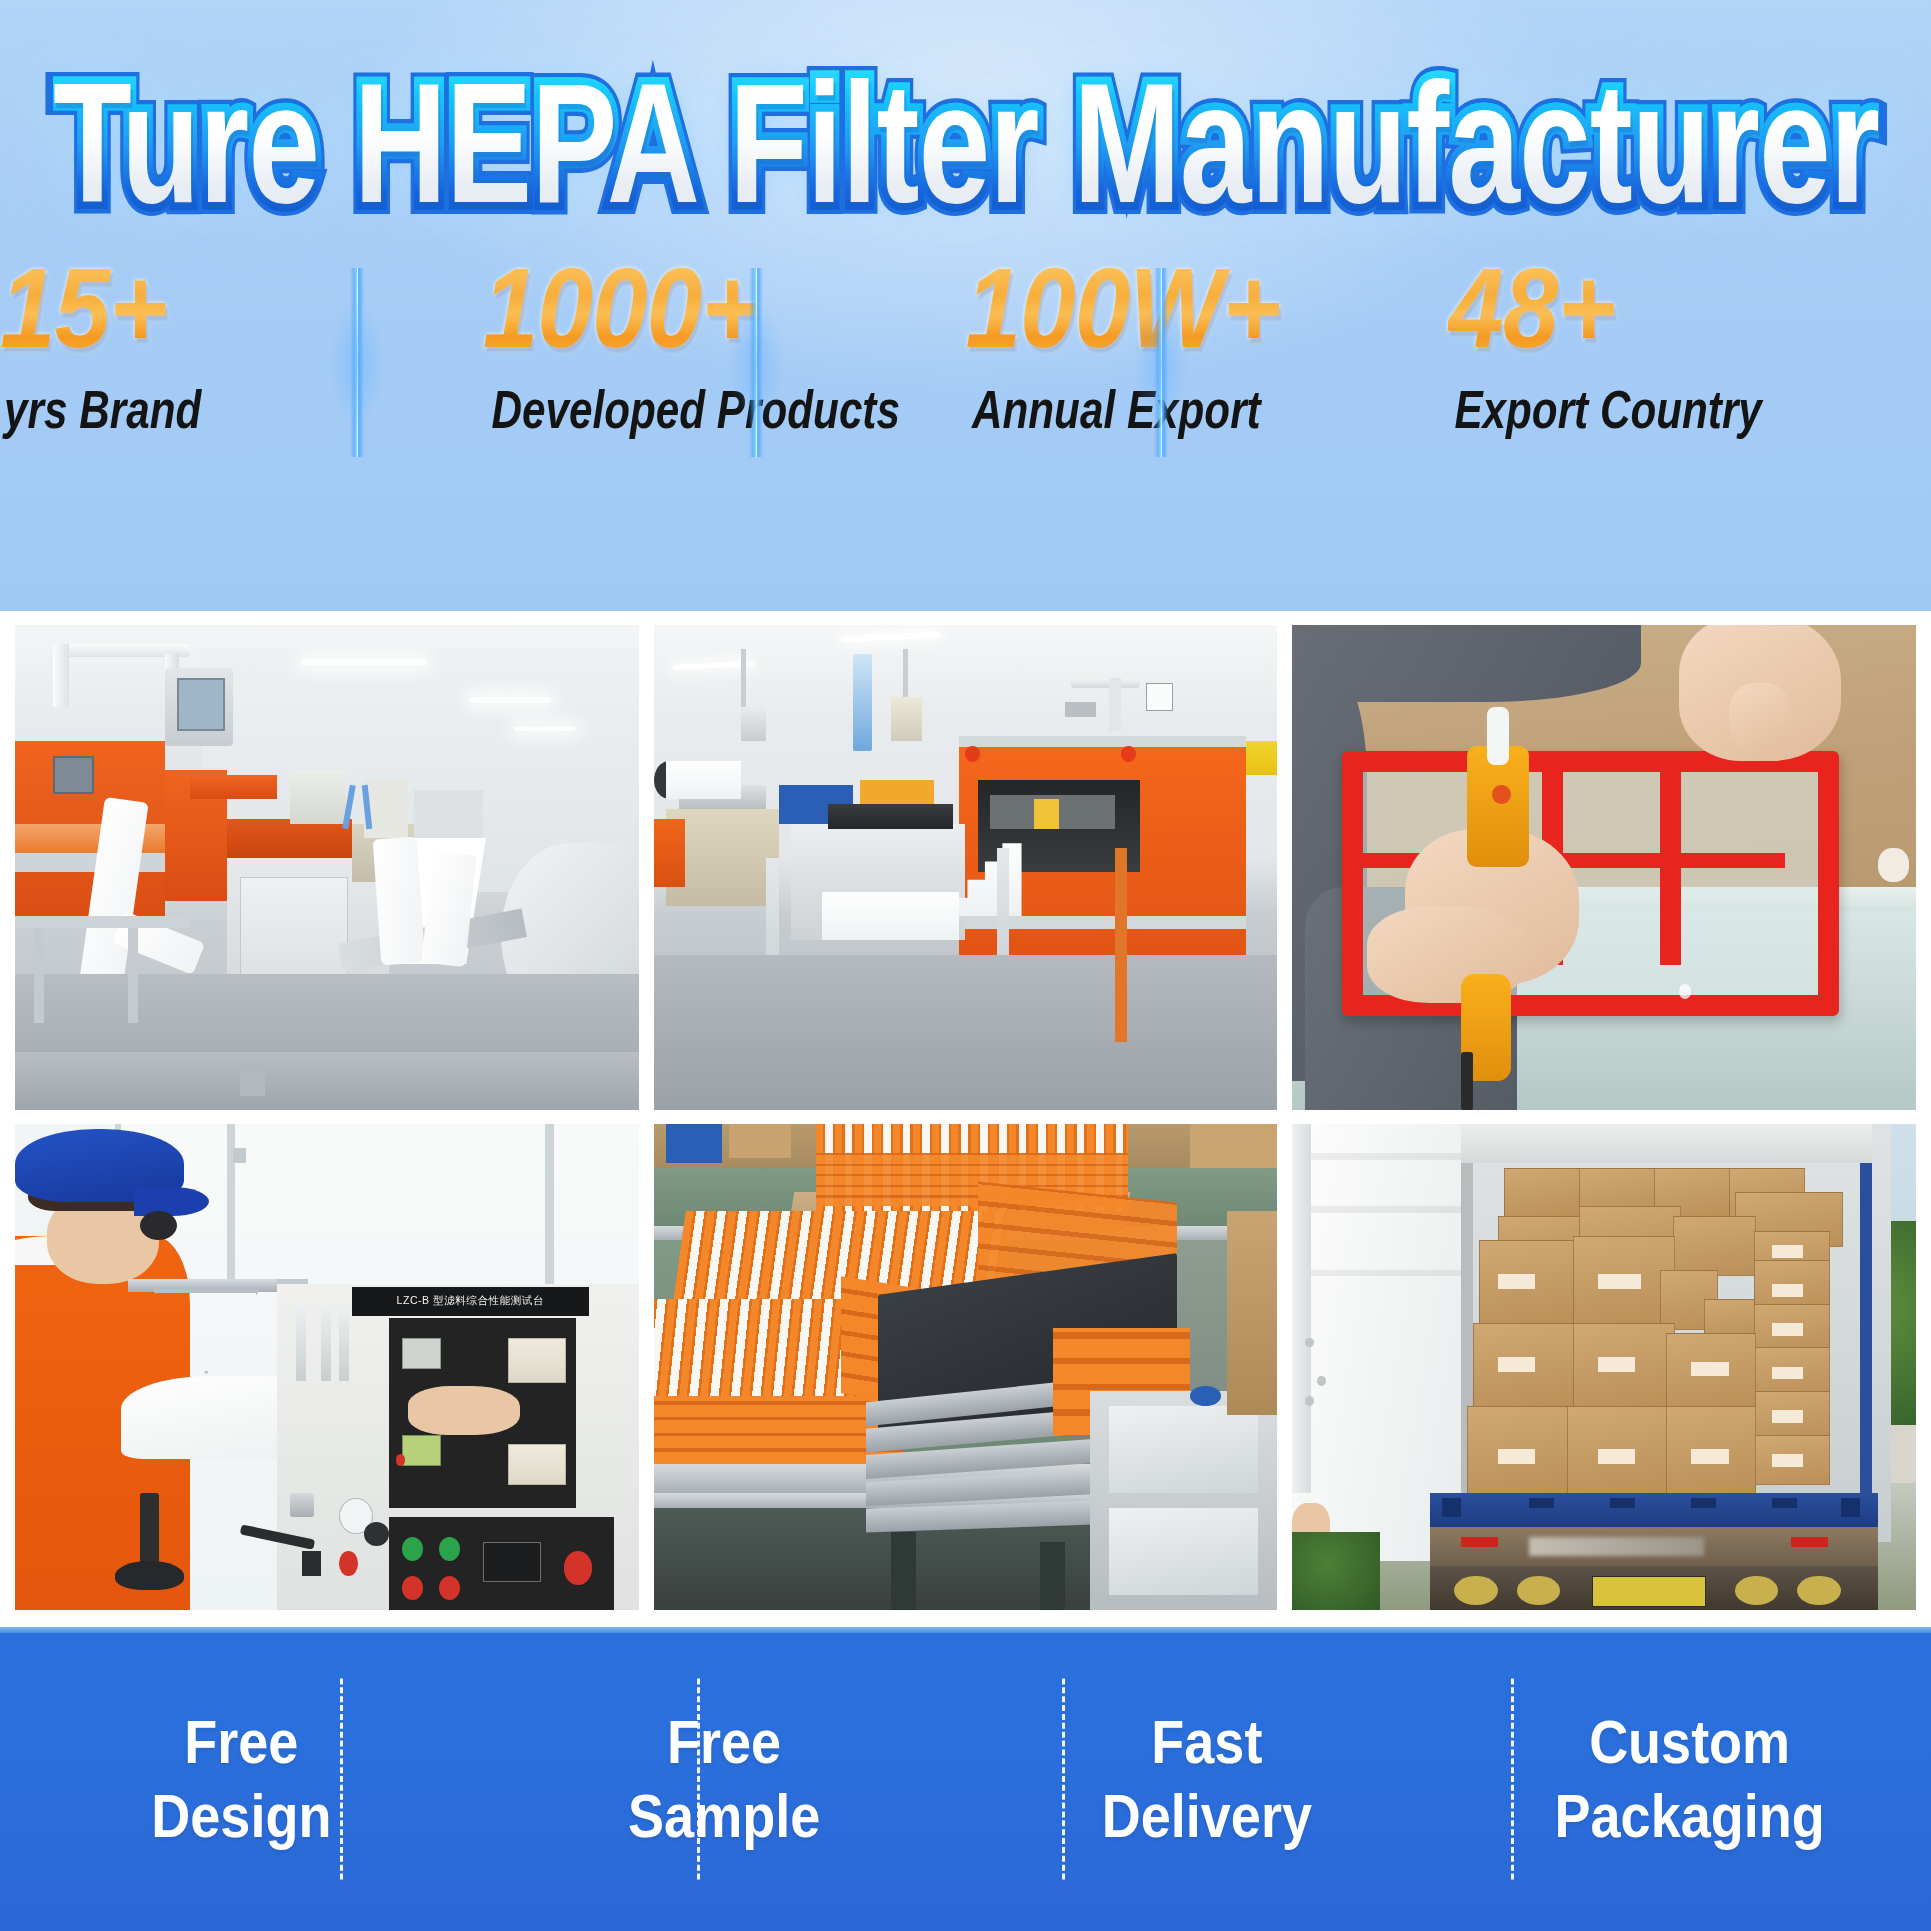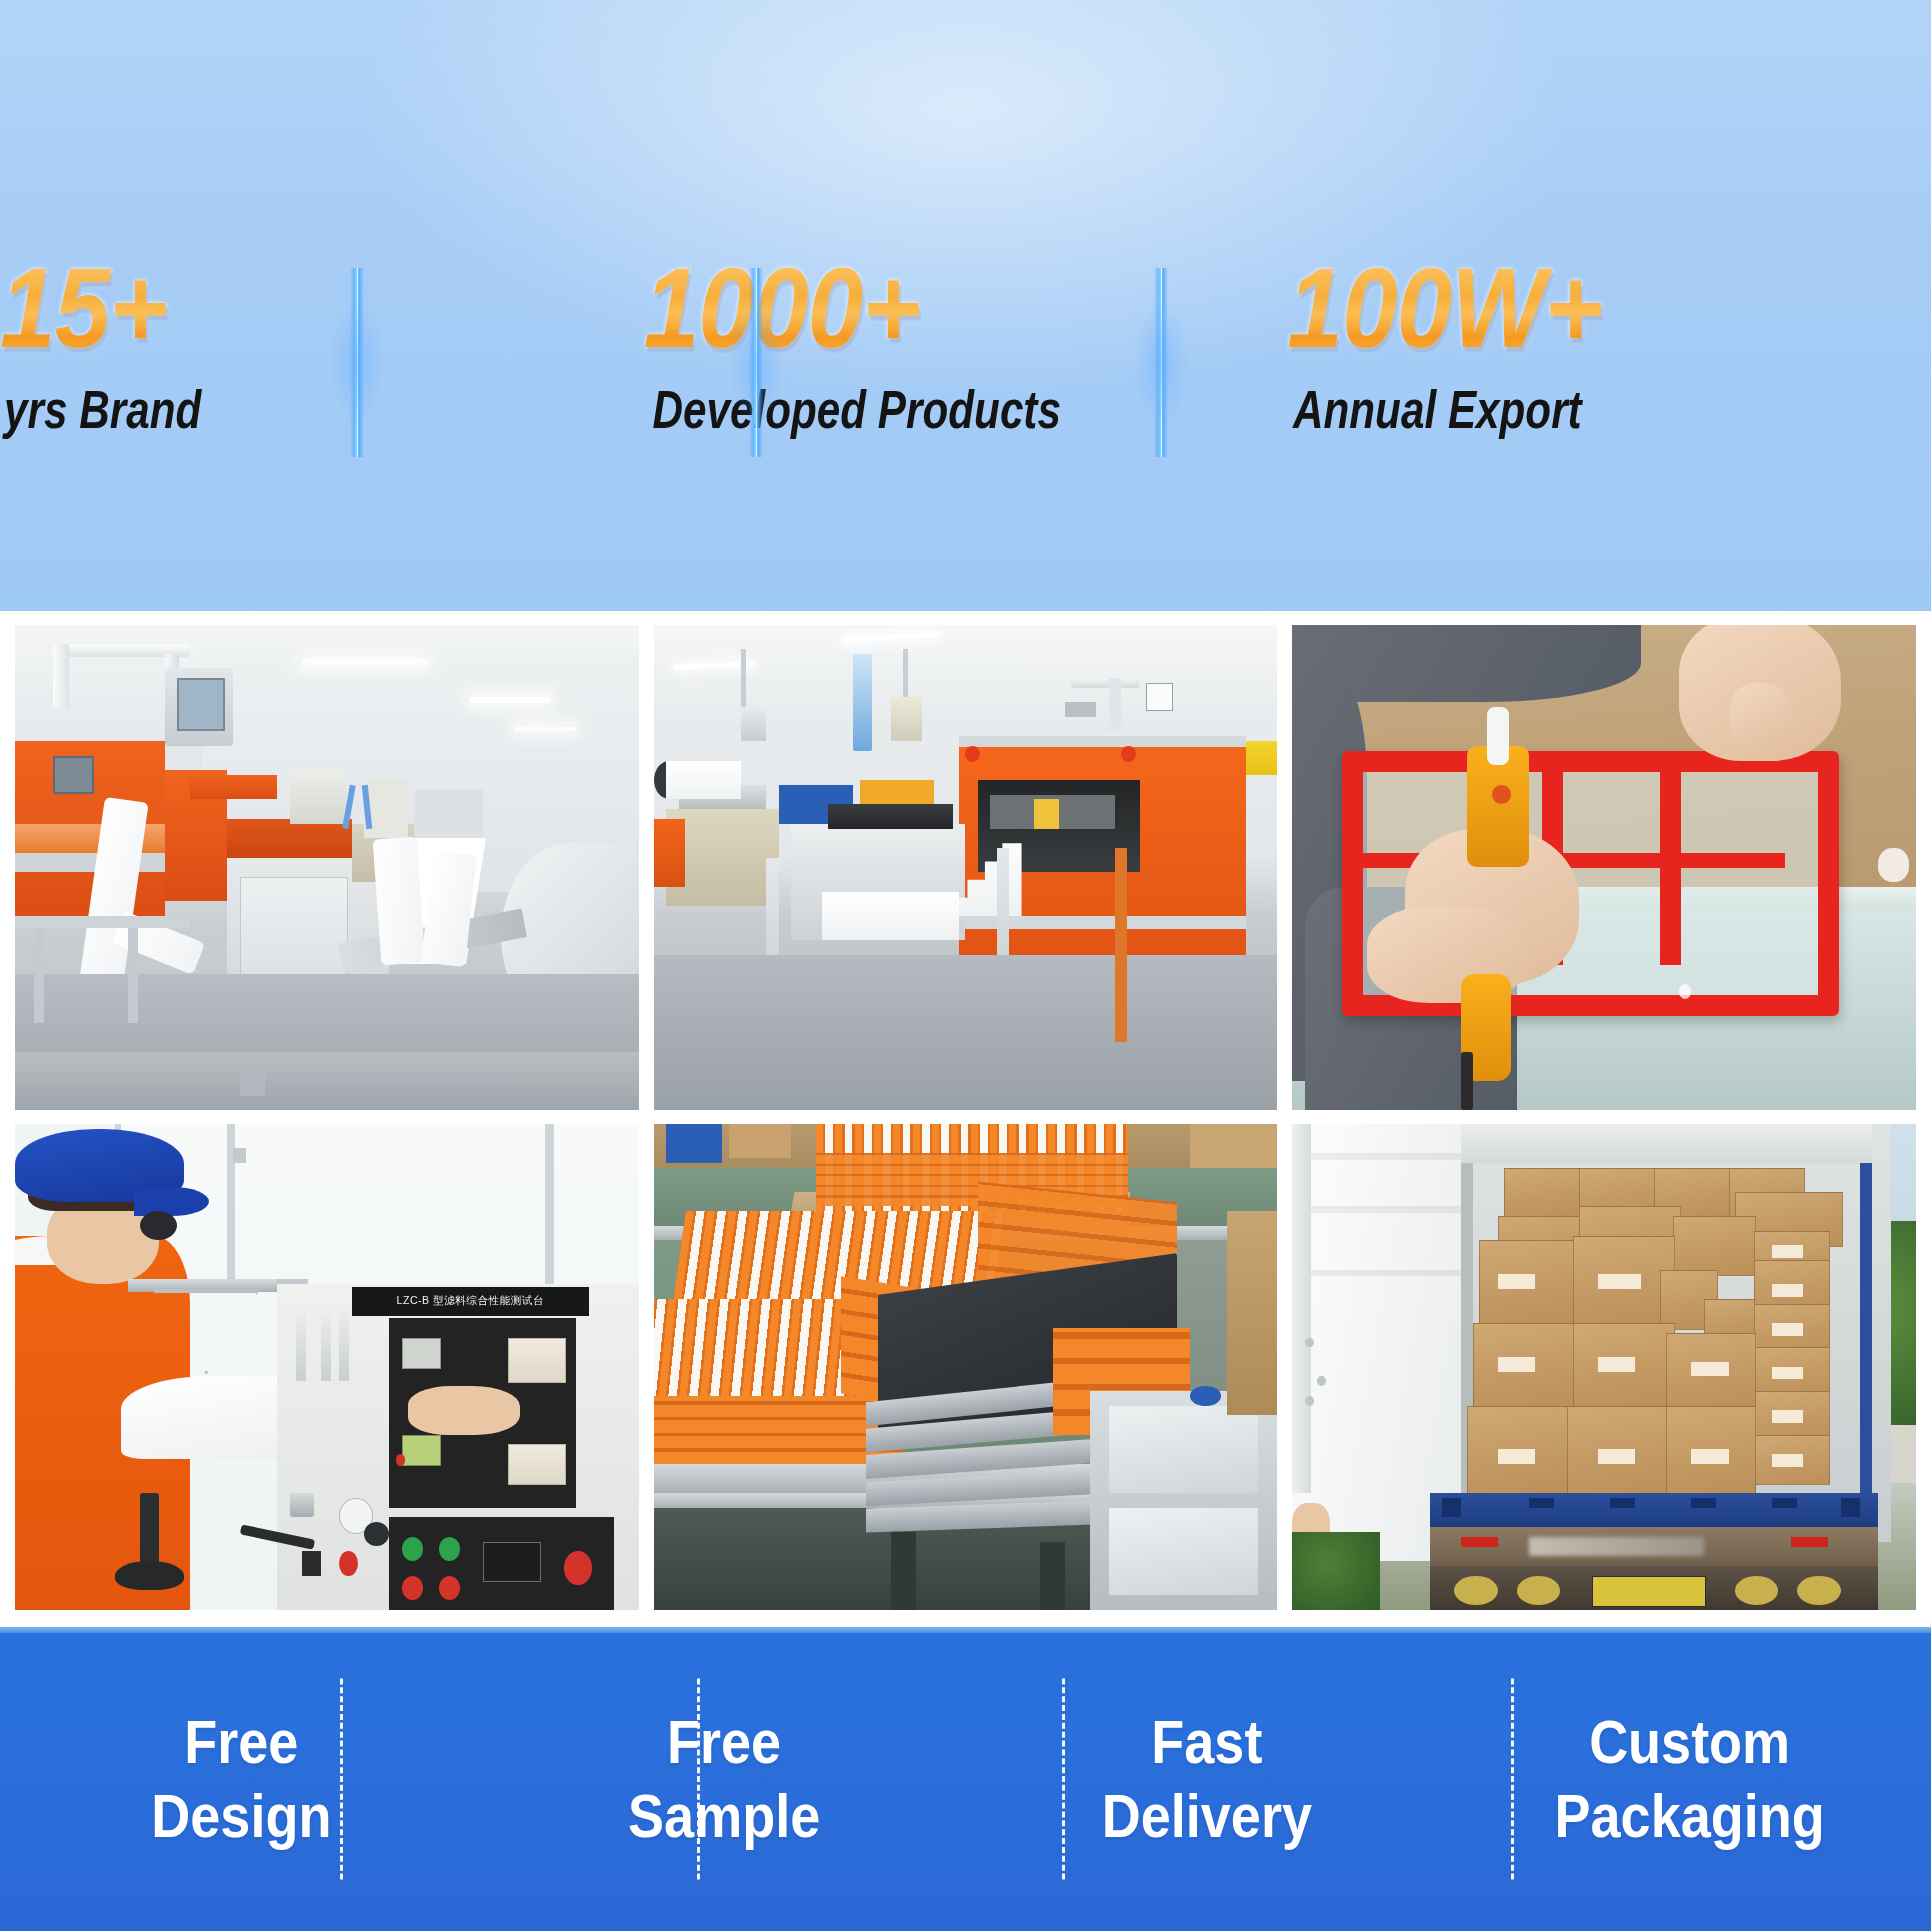--- a/index.html
+++ b/index.html
@@ -237,33 +237,45 @@
     opacity:.95;
   }
 </style>
 </head>
 <body>
 
 <div class="banner">
 
   <div class="header">
 
+    <div class="title-wrap">
+      <div class="title">
+        <span class="t-stroke">Ture HEPA Filter Manufacturer</span>
+        <span class="t-grad">Ture HEPA Filter Manufacturer</span>
+        <span class="t-grad2">Ture HEPA Filter Manufacturer</span>
+        <span class="t-face">Ture HEPA Filter Manufacturer</span>
+      </div>
+    </div>
 
     <div class="stats">
       <div class="stat">
         <div class="num">15+</div>
         <div class="lbl">yrs Brand</div>
       </div>
       <div class="stat">
         <div class="num">1000+</div>
         <div class="lbl">Developed Products</div>
       </div>
       <div class="stat">
         <div class="num">100W+</div>
         <div class="lbl">Annual Export</div>
+      </div>
+      <div class="stat">
+        <div class="num">48+</div>
+        <div class="lbl">Export Country</div>
       </div>
 
       <div class="divider" style="left:350px;"></div>
       <div class="divider" style="left:749px;"></div>
       <div class="divider" style="left:1154px;"></div>
     </div>
   </div>
 
   <div class="gallery">
 

